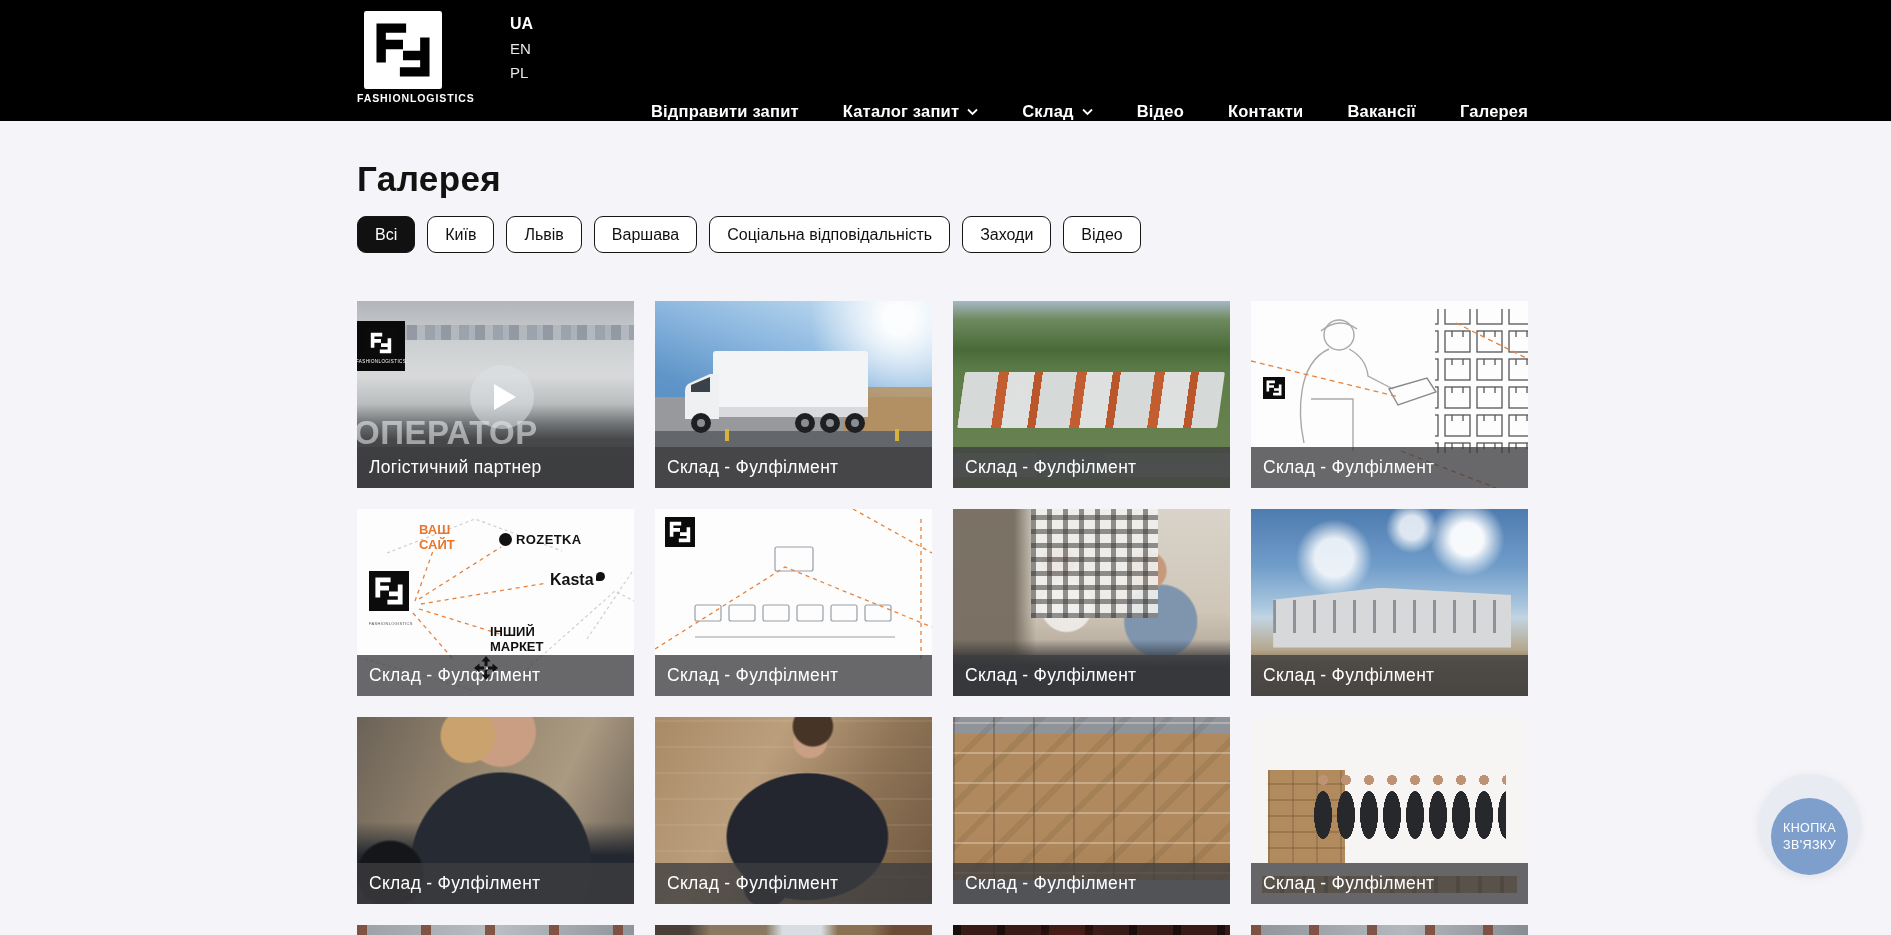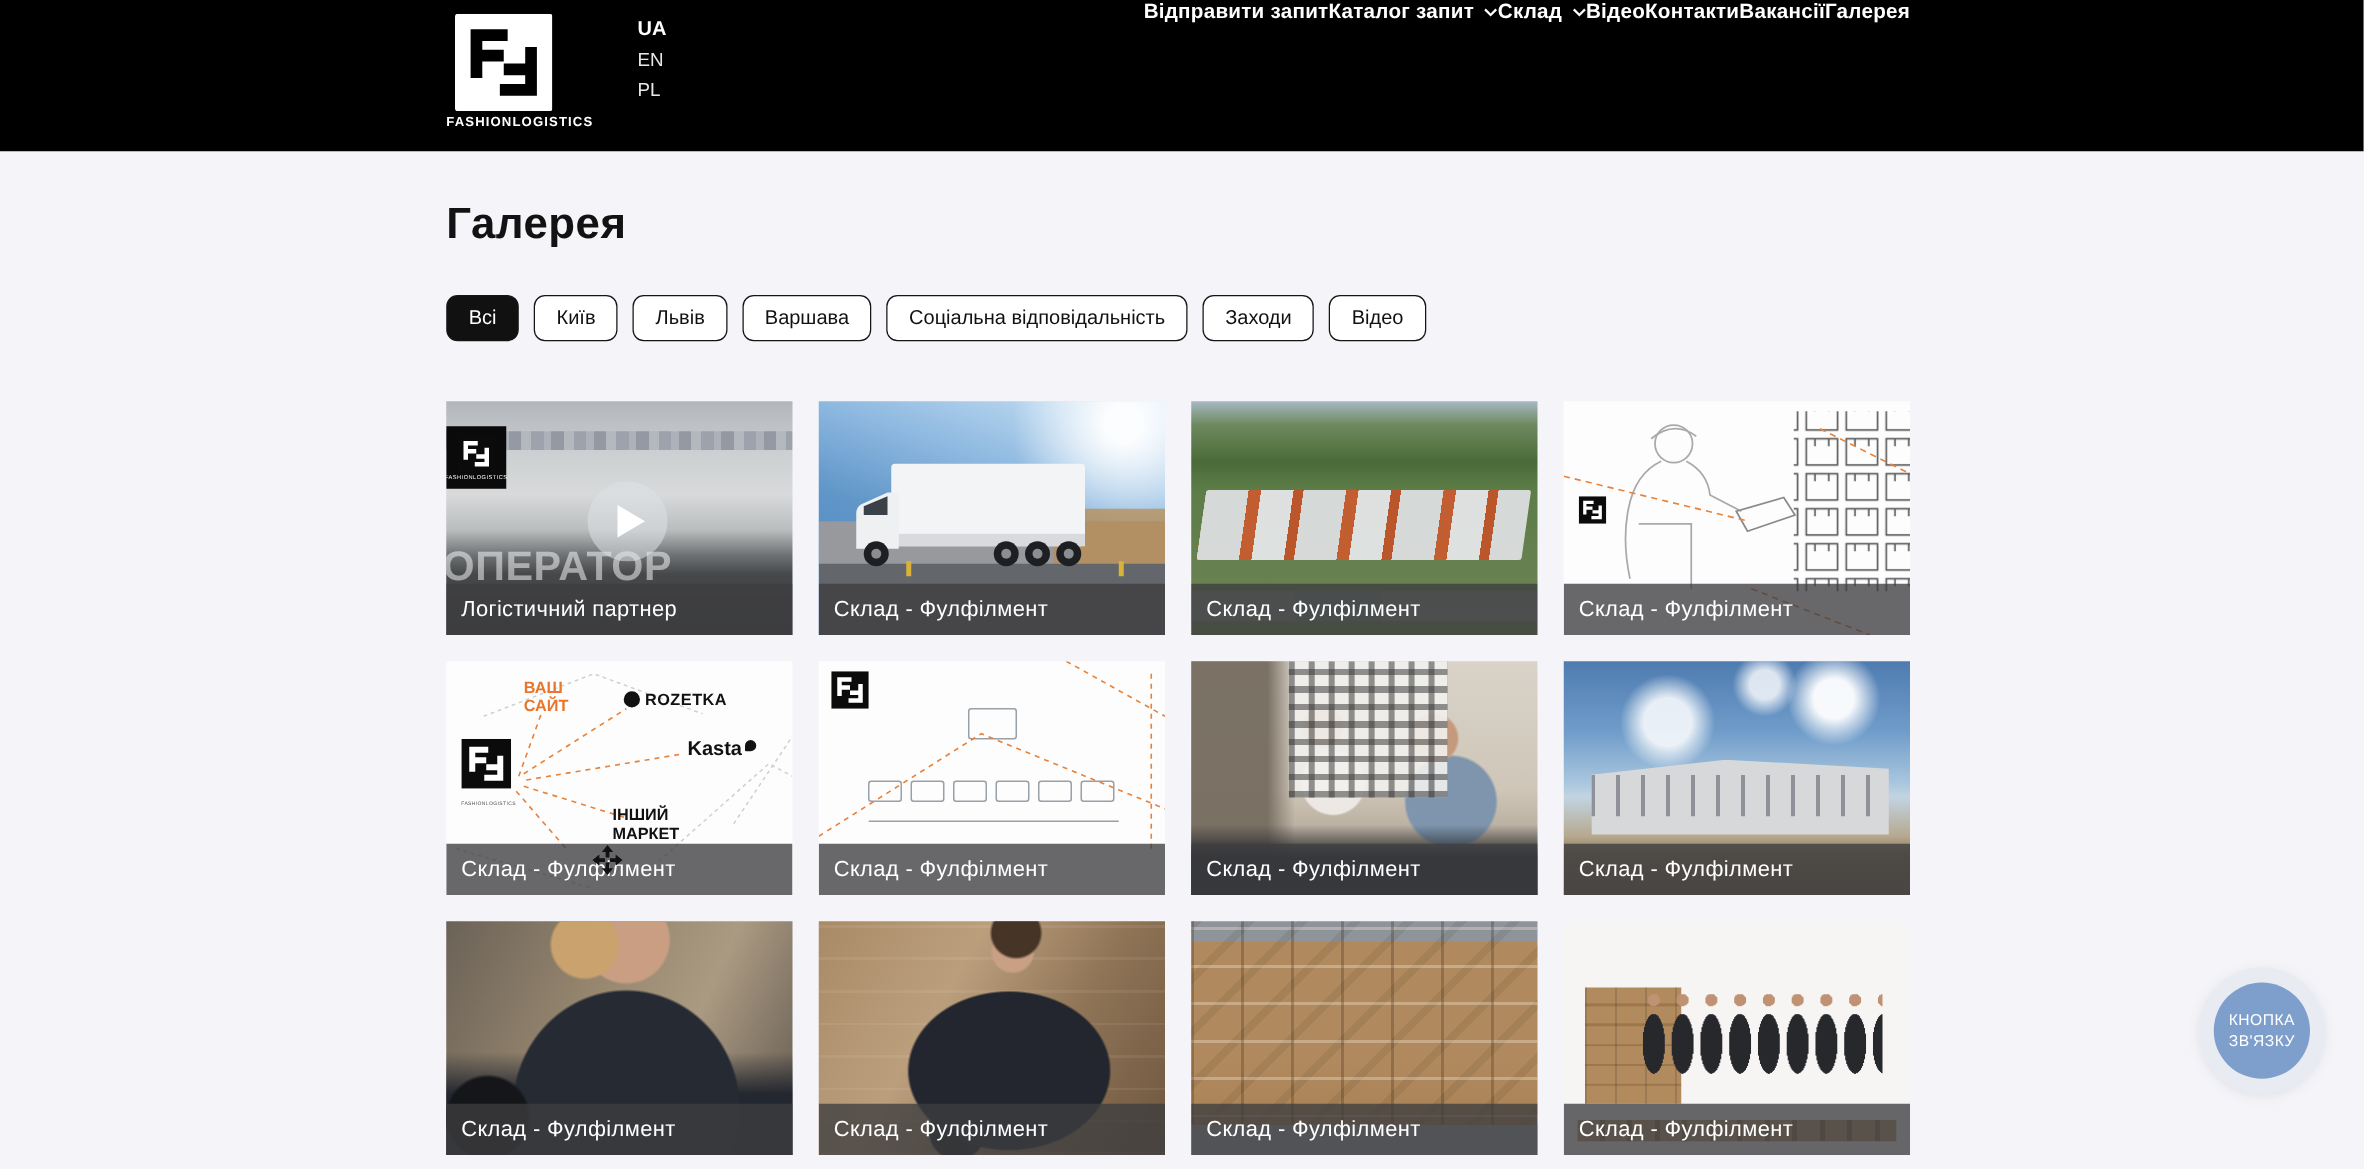--- a/index.html
+++ b/index.html
@@ -11,35 +11,35 @@
   }
 
   
   .hdr { position:relative; height:121px; background:#000; color:#fff; }
   .logo { position:absolute; left:357px; top:11px; width:92px; text-align:center; }
   .logo svg { width:78px; height:78px; display:block; margin:0 auto; }
   .logo-text { font-size:10.5px; font-weight:700; letter-spacing:.9px; margin-top:3px; white-space:nowrap; color:#fff; }
   .langs { position:absolute; left:488px; top:15px; display:flex; flex-direction:column; gap:8px;margin-left:22px; }
   .lang { font-size:15px; color:#e8e8e8; cursor:pointer; line-height:1.1; }
   .lang.active { font-weight:700; font-size:16px; color:#fff; }
-  .nav { position:absolute; right:363px; top:0; height:121px; display:flex; align-items:flex-start; }
+  .nav { position:absolute; right:363px; top:0; height:121px; display:flex; align-items:flex-end; gap:44px; }
   .nav-item { display:flex; align-items:center; gap:8px; font-size:16.5px; font-weight:700; letter-spacing:.2px; white-space:nowrap; cursor:pointer; }
   .chev { display:inline-block; width:11px; height:8px; }
   .chev svg { display:block; }
 
   
   .content { width:1171px; margin-left:357px; }
   .page-title { margin-top:38px; font-size:35px; font-weight:700; letter-spacing:.4px; color:#121212; line-height:1.15; }
 
   .filters { display:flex; gap:12px; margin-top:17px; }
   .chip {
     height:37px; padding:0 17px; border-radius:9px;
     border:1.5px solid #151515; background:#fff; color:#111;
     font-family:inherit; font-size:16px; display:flex; align-items:center;
-    cursor:pointer; white-space:nowrap;margin-top:20px;
+    cursor:pointer; white-space:nowrap;
   }
   .chip.active { background:#111; color:#fff; }
 
   
   .grid { margin-top:48px; display:grid; grid-template-columns:repeat(4,277px); grid-auto-rows:187px; gap:21px; }
   .tile { position:relative; overflow:hidden; background:#ddd; cursor:pointer; }
   .cap {
     position:absolute; left:0; right:0; bottom:0; height:41px;
     background:rgba(62,62,64,.78); color:#fff;
     display:flex; align-items:center; padding:0 12px;
@@ -164,21 +164,21 @@
     radial-gradient(circle at 42% 30%, #d6453a 0 5%, rgba(150,40,25,.45) 14%, rgba(0,0,0,0) 30%),
     repeating-linear-gradient(90deg, rgba(0,0,0,.5) 0 8px, rgba(0,0,0,0) 8px 44px),
     linear-gradient(180deg,#381b17 0%,#2c1512 100%); }
   .s4 { background:
     radial-gradient(circle at 68% 75%, #c89d7d 0 5%, rgba(0,0,0,0) 6%),
     repeating-linear-gradient(90deg, rgba(124,74,56,.9) 0 10px, rgba(0,0,0,0) 10px 58px),
     linear-gradient(90deg,#8e9499 0%,#b3b8bc 55%,#878d92 100%); }
 
   
   .fab { position:fixed; right:31px; bottom:60px; width:101px; height:101px; border-radius:50%;
-         background:#e9ebf2; display:flex; align-items:center; justify-content:center;
+         background:#e9ebf2; display:flex; align-items:flex-end; justify-content:center;
          box-shadow:0 2px 10px rgba(40,50,80,.10); cursor:pointer; z-index:20; }
   .fab-in { width:77px; height:77px; border-radius:50%; background:#7e9fcc; color:#fff;
             display:flex; align-items:center; justify-content:center; text-align:center;
             font-size:12.5px; line-height:1.3; letter-spacing:.4px; padding:6px; }
   .hidden-defs { position:absolute; width:0; height:0; overflow:hidden; }
 </style>
 </head>
 <body>
 
 <svg class="hidden-defs" xmlns="http://www.w3.org/2000/svg" aria-hidden="true">

